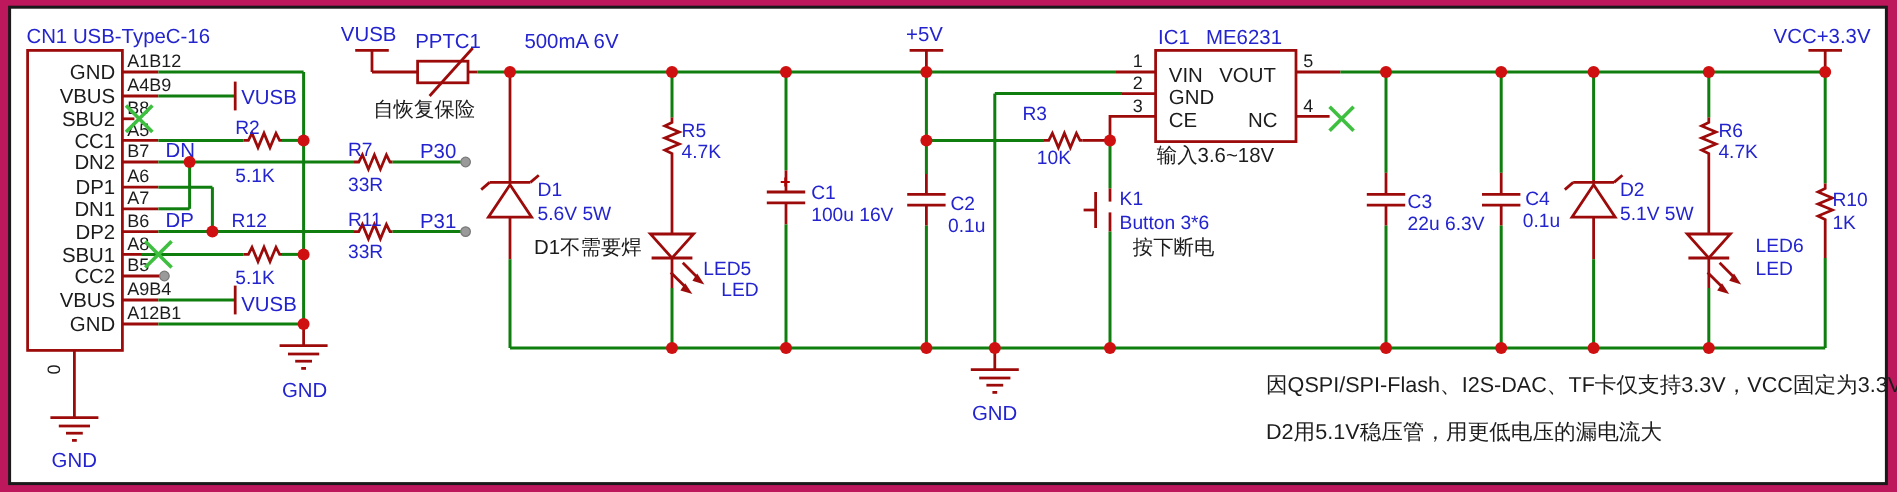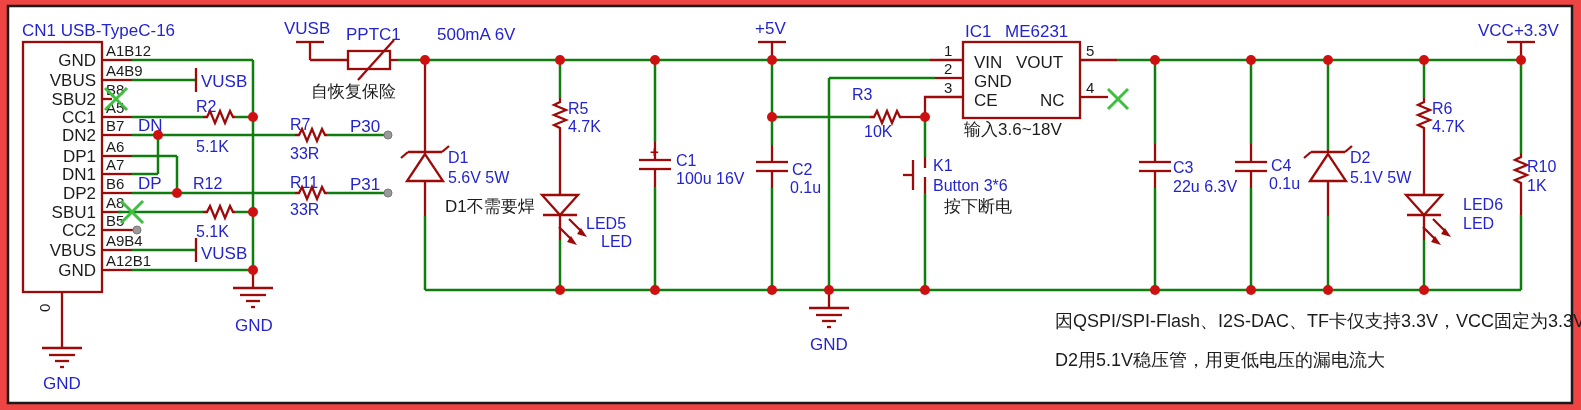--- a/index.html
+++ b/index.html
@@ -1,16 +1,16 @@
 <!DOCTYPE html>
 <html><head>
 <meta charset="utf-8">
 <style>
   html,body{margin:0;padding:0;background:#fff}
-  #stage{position:relative;width:1581px;height:410px;background:#ef4444}
+  #stage{position:relative;width:1581px;height:410px;background:#be185d}
   svg{display:block}
   text{font-family:"Liberation Sans","DejaVu Sans",sans-serif}
   .w{stroke:#0f7e0f;stroke-width:2.5;fill:none}            
   .c{stroke:#9c0a0a;stroke-width:2.3;fill:none}            
   .cf{fill:#9c0a0a;stroke:none}
   .b{fill:#2424cf}                                          
   .k{fill:#1c1c1c}                                          
   .r{fill:#b00000;font-weight:bold}
   .f15{font-size:15px}.f16{font-size:16px}.f17{font-size:17px}.f18{font-size:18px}
   .end{text-anchor:end}

